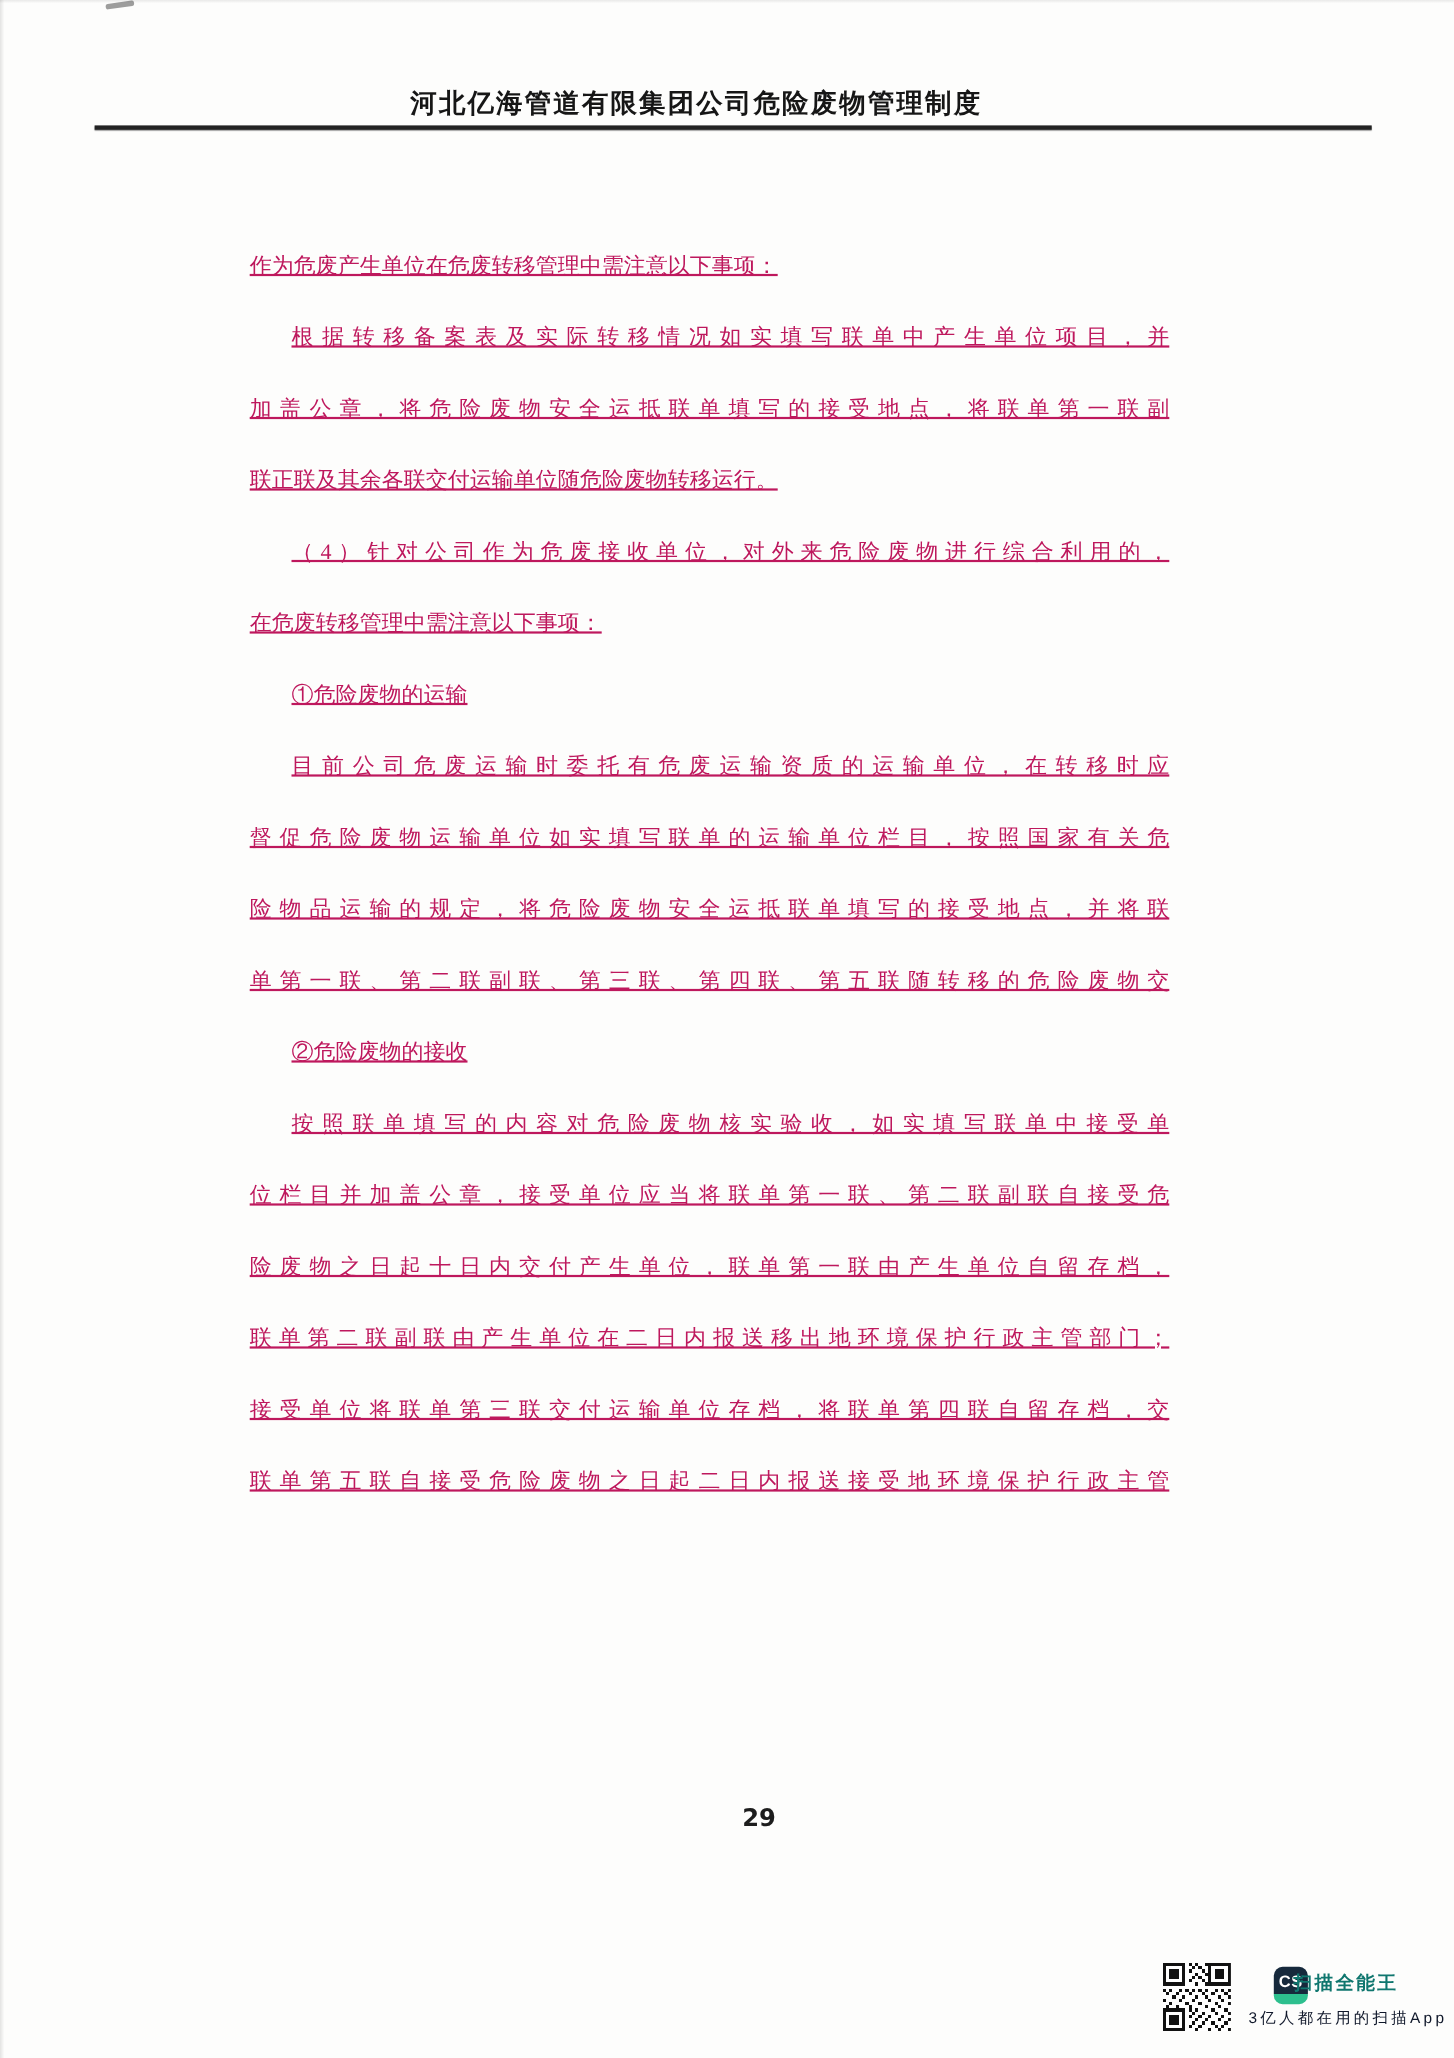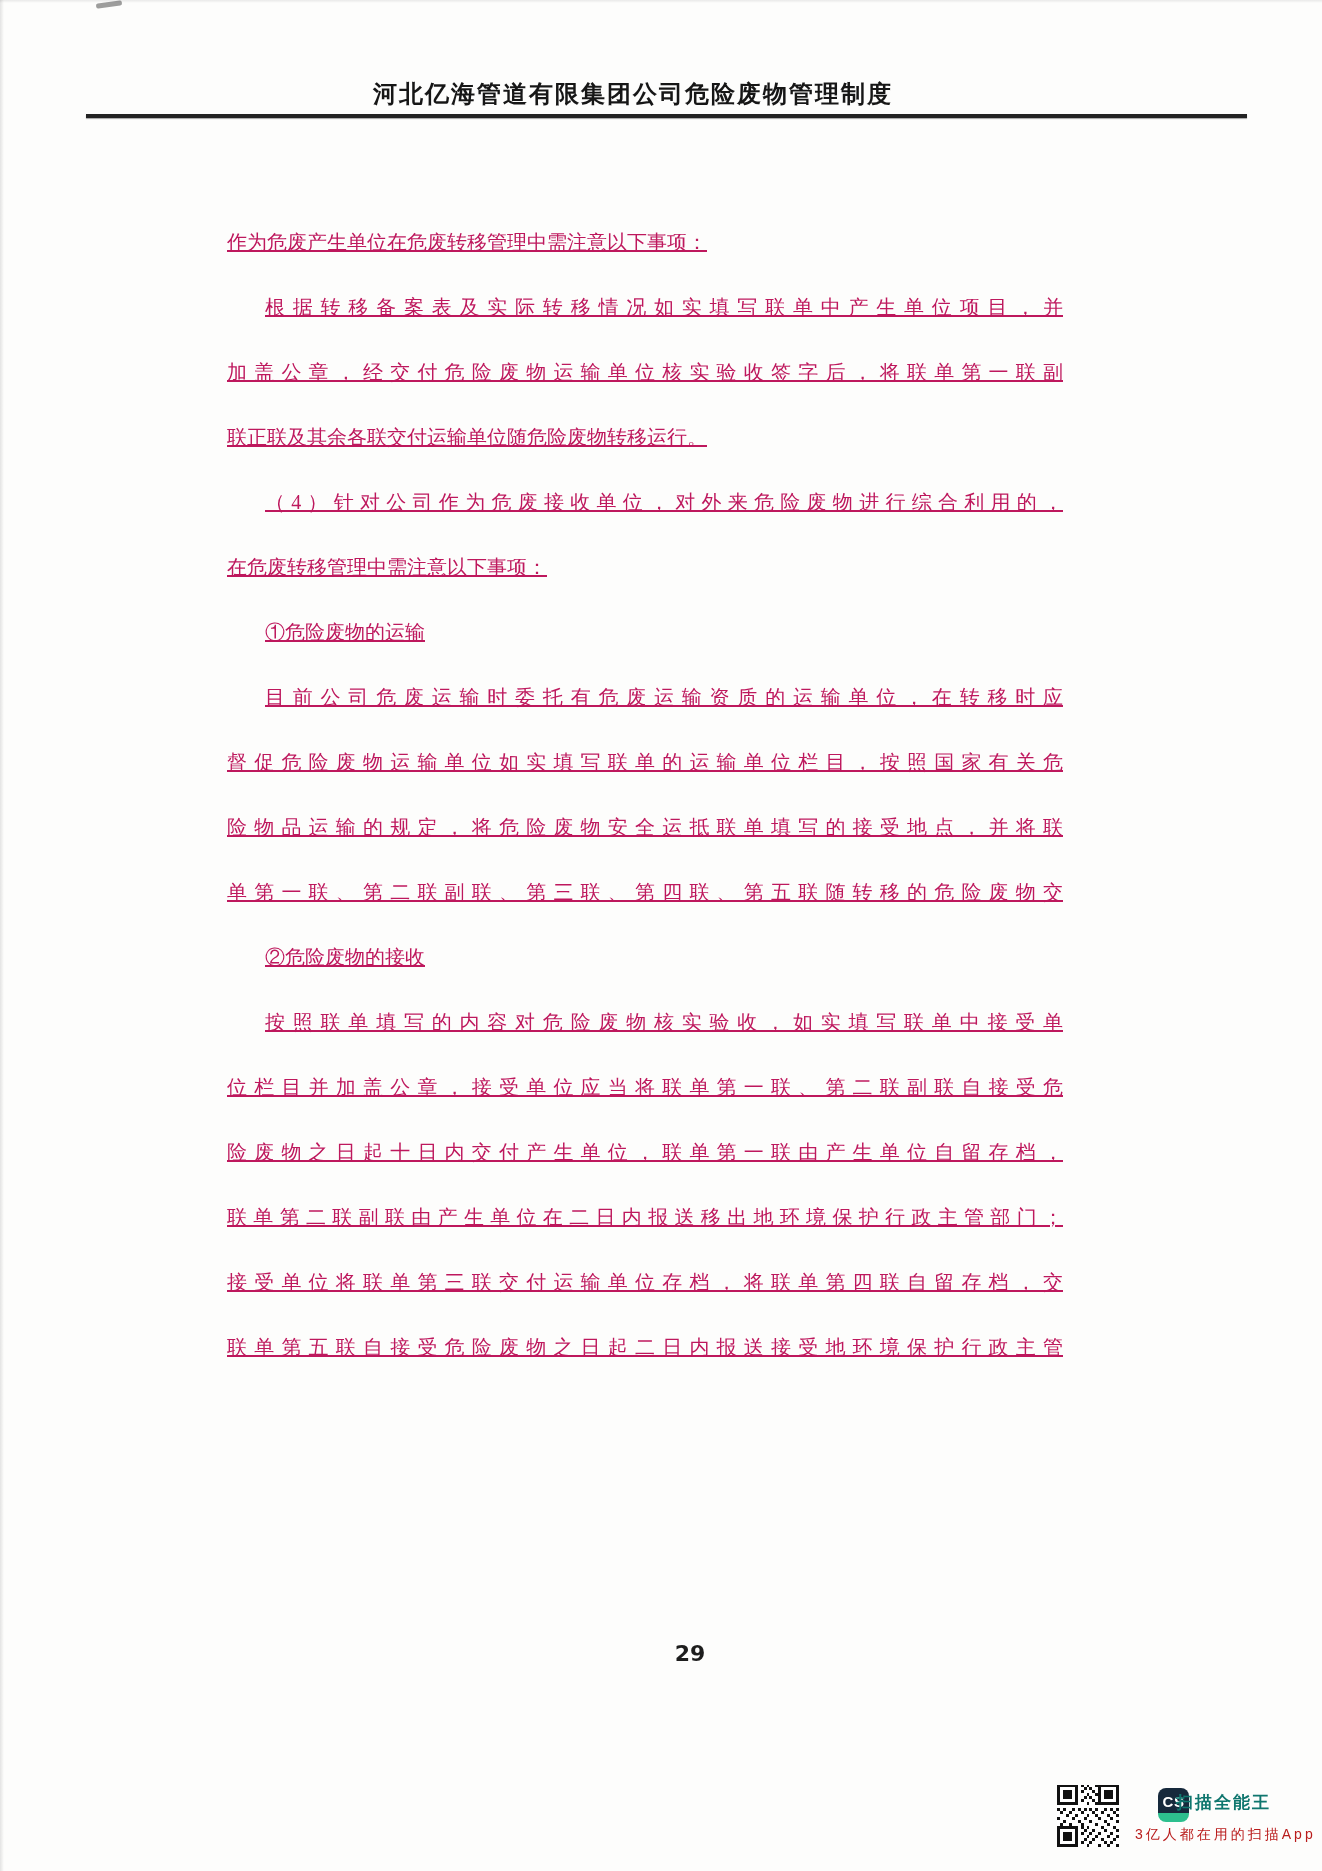--- a/index.html
+++ b/index.html
@@ -60,39 +60,39 @@
     margin-bottom:7px;letter-spacing:.5px;
   }
   .app-name{
     position:absolute;left:1176px;top:1791px;
     font-family:"Liberation Sans", sans-serif;
     font-size:17px;font-weight:600;letter-spacing:2px;color:#0f766e;
   }
   .tagline{
     position:absolute;left:1135px;top:1826px;
     font-family:"Liberation Sans", sans-serif;
-    font-size:14px;letter-spacing:3px;color:#b91c1c;
+    font-size:14px;letter-spacing:3px;color:#0f172a;
   }
 </style>
 </head>
 <body>
 
 <div class="page">
 
   <div class="edge-left"></div>
   <div class="edge-top"></div>
   <div class="artifact"></div>
 
   <div class="header-title">河北亿海管道有限集团公司危险废物管理制度</div>
   <div class="header-rule"></div>
 
   <div class="body-text">
       <div class="line nofill">作为危废产生单位在危废转移管理中需注意以下事项：</div>
       <div class="line indent fill">根据转移备案表及实际转移情况如实填写联单中产生单位项目，并</div>
-      <div class="line fill">加盖公章，经交付危险废物运输单位核实验收签字后，将联单第一联副</div>
+      <div class="line fill">加盖公章，将危险废物安全运抵联单填写的接受地点，将联单第一联副</div>
       <div class="line nofill">联正联及其余各联交付运输单位随危险废物转移运行。</div>
       <div class="line indent fill">（4）针对公司作为危废接收单位，对外来危险废物进行综合利用的，</div>
       <div class="line nofill">在危废转移管理中需注意以下事项：</div>
       <div class="line indent nofill">①危险废物的运输</div>
       <div class="line indent fill">目前公司危废运输时委托有危废运输资质的运输单位，在转移时应</div>
       <div class="line fill">督促危险废物运输单位如实填写联单的运输单位栏目，按照国家有关危</div>
       <div class="line fill">险物品运输的规定，将危险废物安全运抵联单填写的接受地点，并将联</div>
       <div class="line fill">单第一联、第二联副联、第三联、第四联、第五联随转移的危险废物交</div>
       <div class="line indent nofill">②危险废物的接收</div>
       <div class="line indent fill">按照联单填写的内容对危险废物核实验收，如实填写联单中接受单</div>

